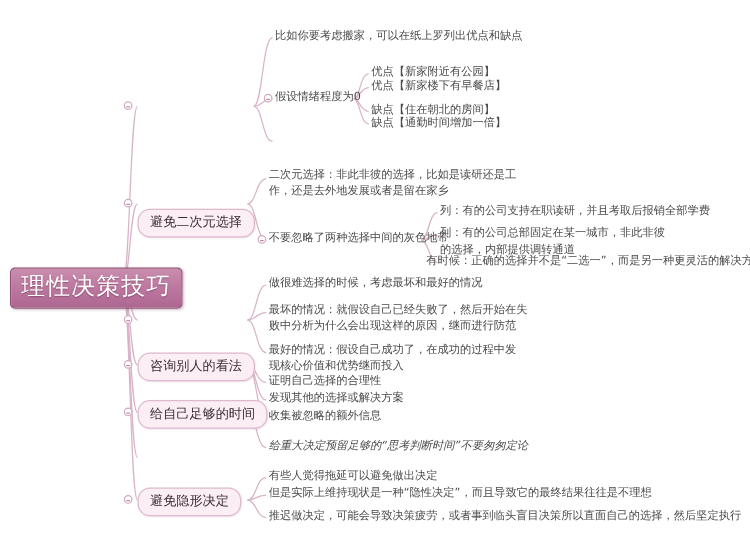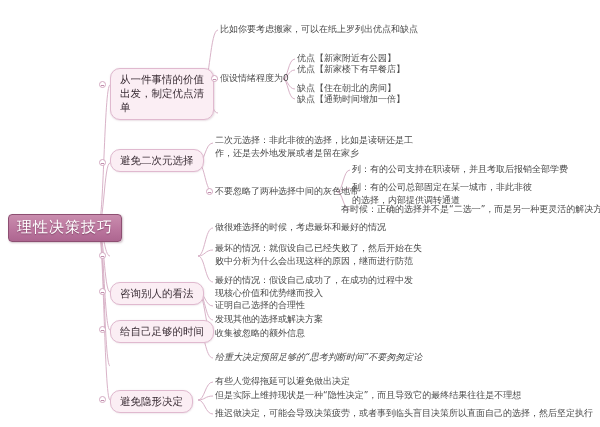--- a/index.html
+++ b/index.html
@@ -16,21 +16,21 @@
   .node{position:absolute;box-sizing:border-box;}
 
   
   .root{
     left:8px;top:214px;
     padding:4px 8px 5px 8px;
     background:linear-gradient(180deg,#c98dae 0%,#bb769e 55%,#ad6690 100%);
     border:1px solid #8d4f72;
     border-radius:4px;
     color:#ffffff;
-    font-size:15px;
+    font-size:19px;
     letter-spacing:1px;
     line-height:1.15;
     white-space:nowrap;
     box-shadow:1px 1px 2px rgba(120,80,100,.35);
     text-shadow:0 1px 1px rgba(90,40,65,.5);
   }
 
   
   .branch{
     padding:3px 9px 4px 9px;
@@ -116,23 +116,20 @@
       <path d="M198,400 C205,400 205,382 213,382"></path>
       <path d="M198,400 C205,400 205,396 213,396"></path>
       <path d="M198,400 C205,400 205,414 213,414"></path>
     </g>
   </svg>
 
   <div class="node root">
     <span>理性决策技巧</span>
   </div>
 
-  <div class="node branch two-line" style="left:110px;top:68px;">
-    <span>从一件事情的价值出发，制定优点清单</span>
-  </div>
   <div class="handle" style="left:99px;top:81px;"></div>
 
   <div class="node leaf" style="left:220px;top:23px;text-align:right;">
     <span>比如你要考虑搬家，可以在纸上罗列出优点和缺点</span>
   </div>
   <div class="node leaf" style="left:220px;top:72px;">
     <span>假设情绪程度为0</span>
   </div>
   <div class="handle" style="left:211px;top:75px;"></div>
 
@@ -143,21 +140,21 @@
     <span>优点【新家楼下有早餐店】</span>
   </div>
   <div class="node leaf" style="left:297px;top:82px;">
     <span>缺点【住在朝北的房间】</span>
   </div>
   <div class="node leaf" style="left:297px;top:93px;">
     <span>缺点【通勤时间增加一倍】</span>
   </div>
 
 
-  <div class="node branch" style="left:110px;top:149px;text-align:right;">
+  <div class="node branch" style="left:110px;top:167px;text-align:right;">
     <span>避免二次元选择</span>
   </div>
   <div class="handle" style="left:99px;top:159px;"></div>
 
   <div class="node leaf wrap" style="left:215px;top:134px;width:200px;">
     <span>二次元选择：非此非彼的选择，比如是读研还是工作，还是去外地发展或者是留在家乡</span>
   </div>
   <div class="node leaf" style="left:215px;top:185px;">
     <span>不要忽略了两种选择中间的灰色地带</span>
   </div>

